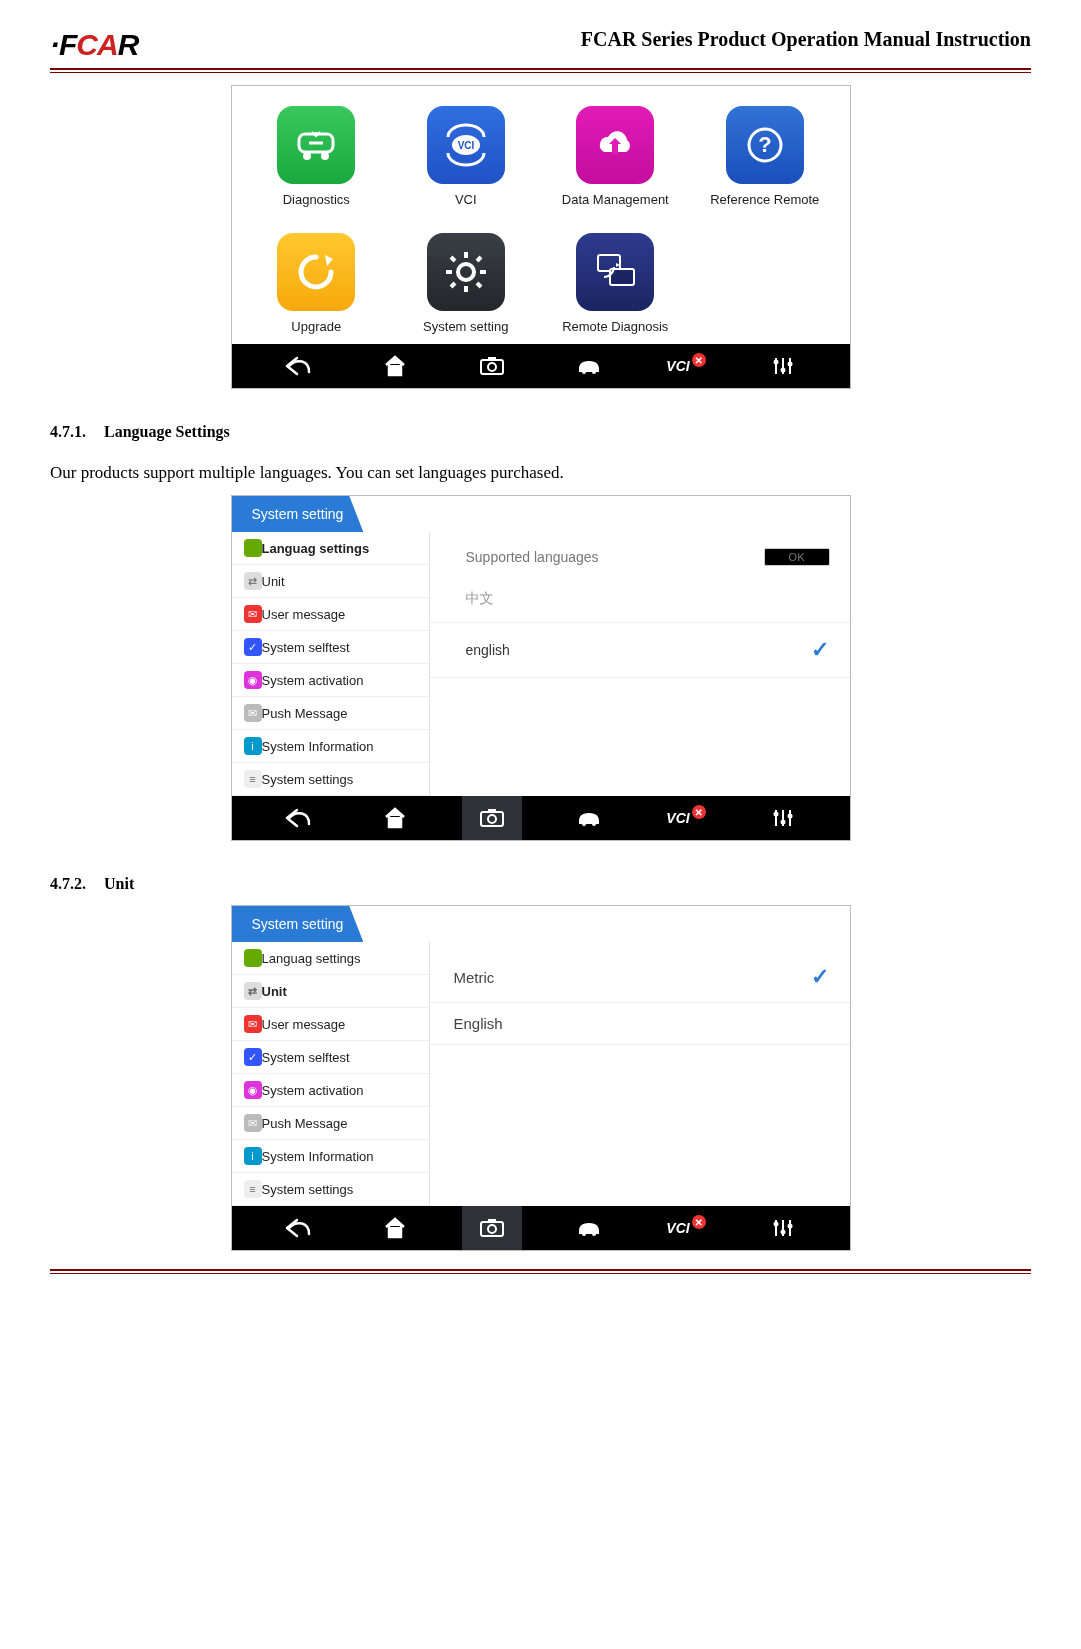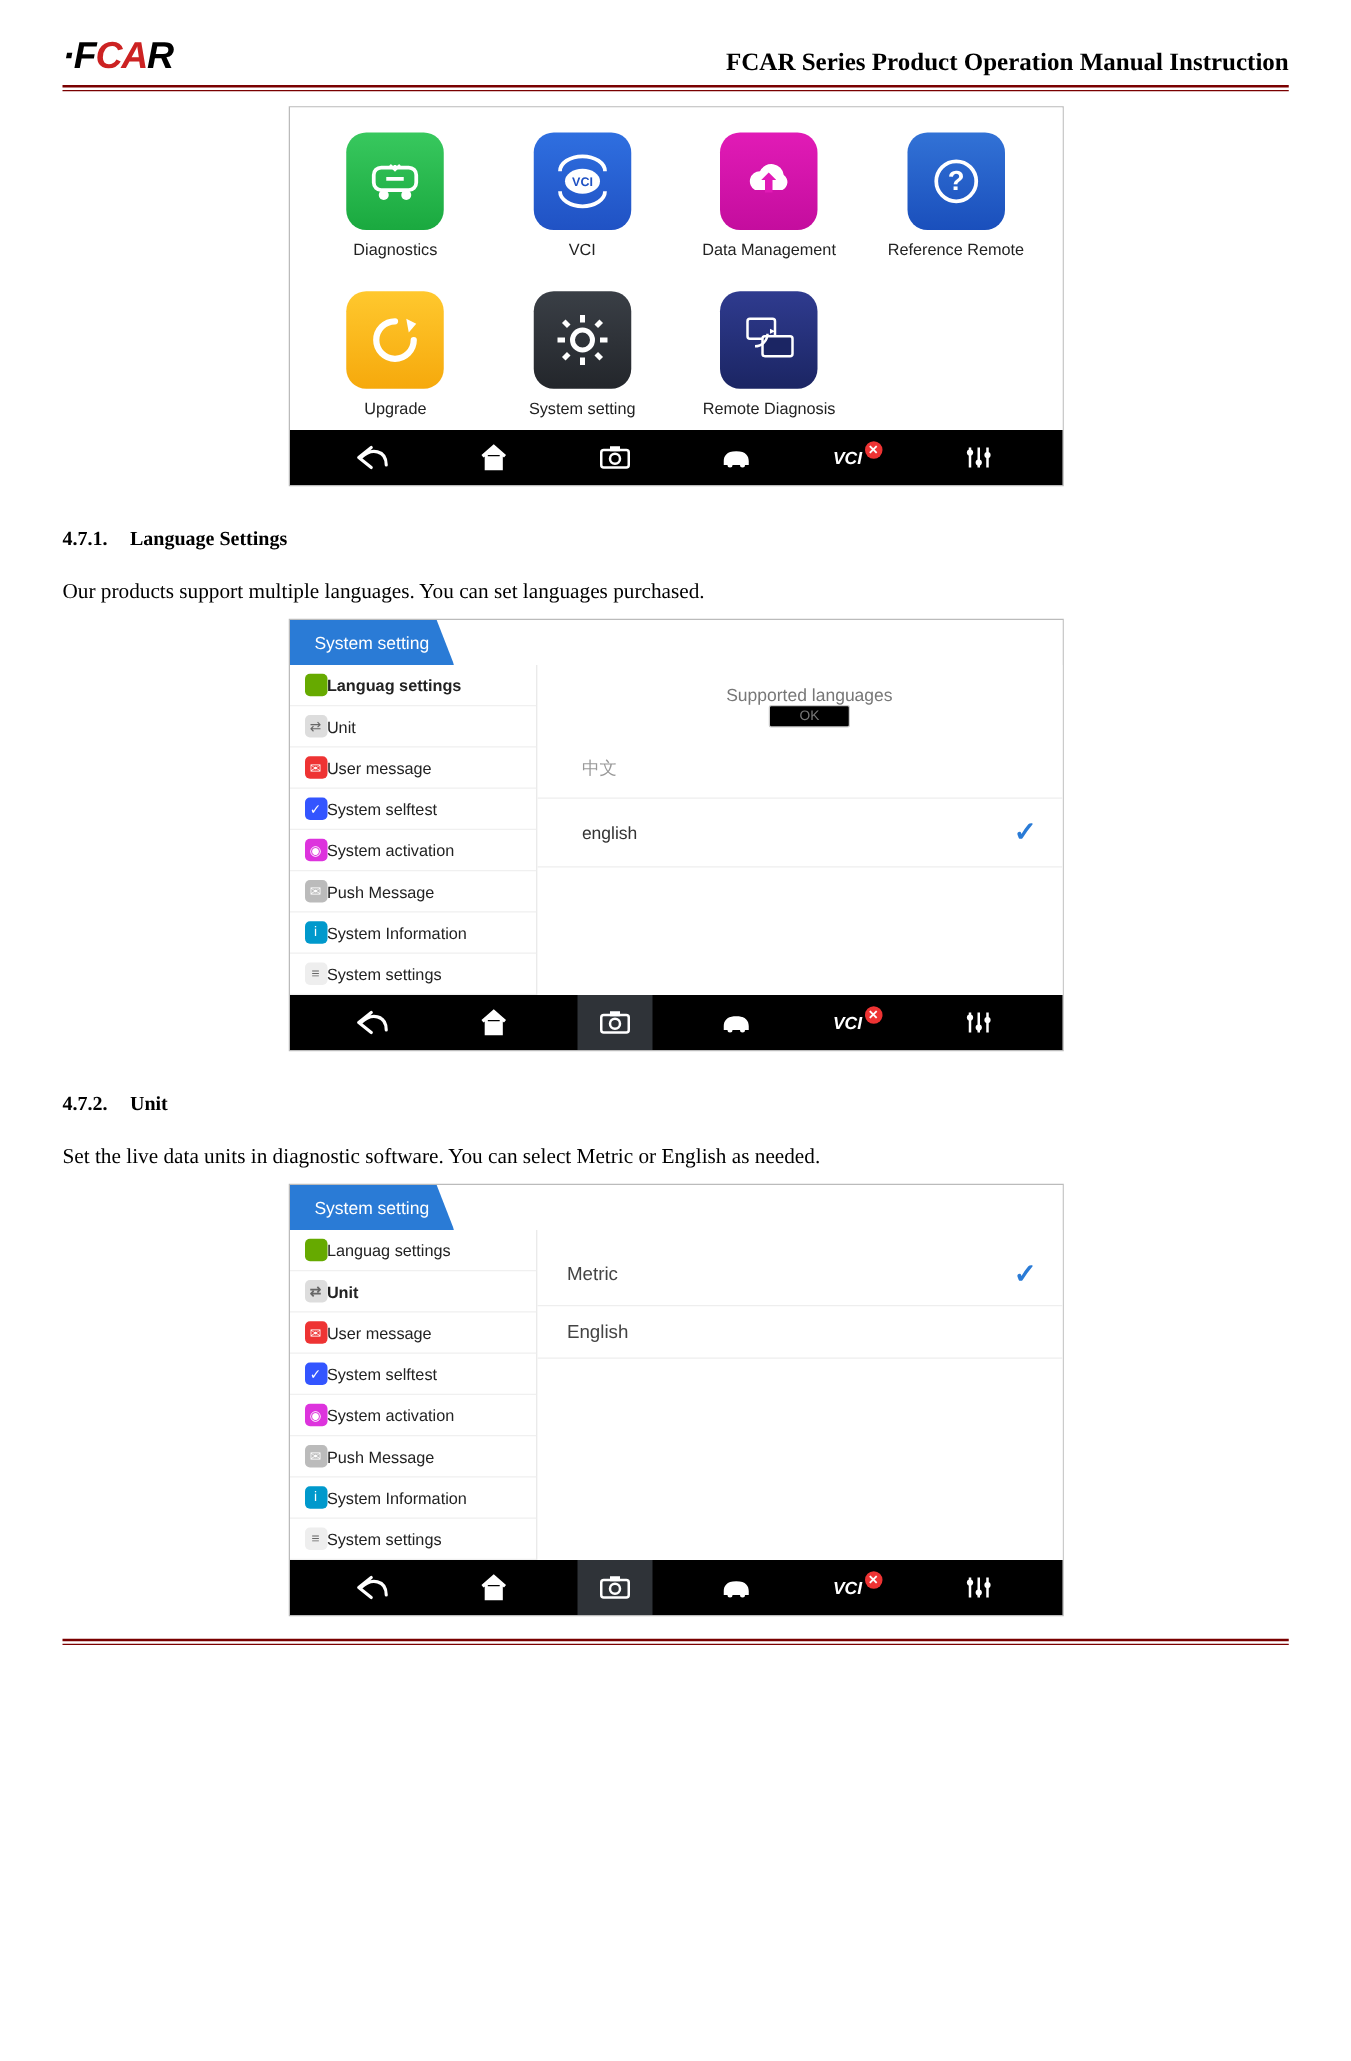--- a/index.html
+++ b/index.html
@@ -9,21 +9,21 @@
     width: 1081px;
     margin: 0 auto;
     color: #000;
   }
   .page {
     padding: 28px 50px 0 50px;
   }
   .header {
     display: flex;
     justify-content: space-between;
-    align-items: flex-end;
+    align-items: flex-start;
     padding-bottom: 4px;
   }
   .logo {
     font-weight: 900;
     font-style: italic;
     font-size: 30px;
     letter-spacing: -1px;
     color: #000;
     font-family: Arial, sans-serif;
   }
@@ -167,21 +167,20 @@
     position:relative;
     padding:10px 0 0 0;
   }
   .content-header {
     display:flex;
     justify-content:space-between;
     align-items:center;
     padding:6px 20px 10px 36px;
     font-size:14px;
     color:#777;
-    flex-direction:column;
   }
   .ok-btn {
     background:#000000;
     border:1px solid #ccc;
     font-size:11px;
     padding:2px 24px;
     border-radius:2px;
   }
   .lang-row {
     padding:14px 20px 14px 36px;
@@ -457,21 +456,20 @@
             <circle cx="11" cy="14" r="2.5" fill="#fff"></circle>
             <circle cx="18" cy="8" r="2.5" fill="#fff"></circle>
           </svg>
         </div>
     </div>
   </div>
 
   <div class="section-title">
     <span class="num">4.7.2.</span><span>Unit</span>
   </div>
-  <div class="para">Set the live data units in diagnostic software. You can select Metric or English as needed.</div>
 
   <div class="shot">
     <div class="tab-bar"><div class="tab">System setting</div></div>
     <div class="settings-body" style="min-height:250px">
       <div class="side">
         <div class="side-item">
             <span class="side-ic" style="background:#6a0"> </span>
             <span>Languag settings</span>
           </div>
         <div class="side-item active">

